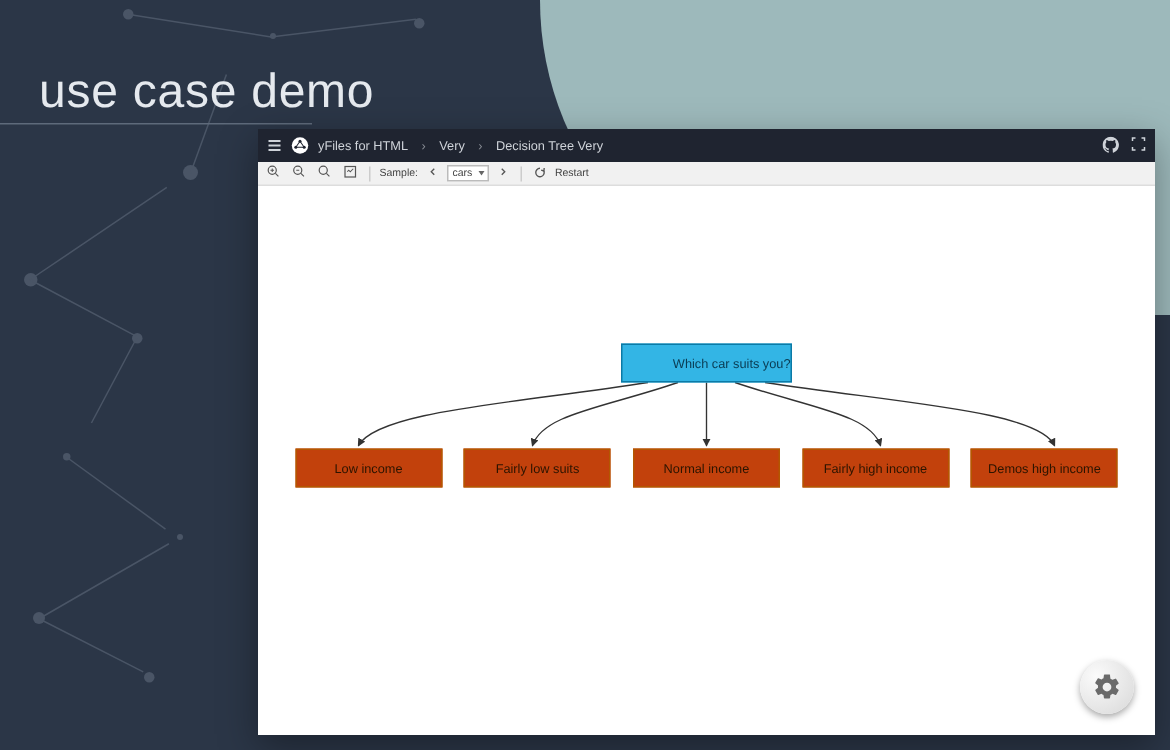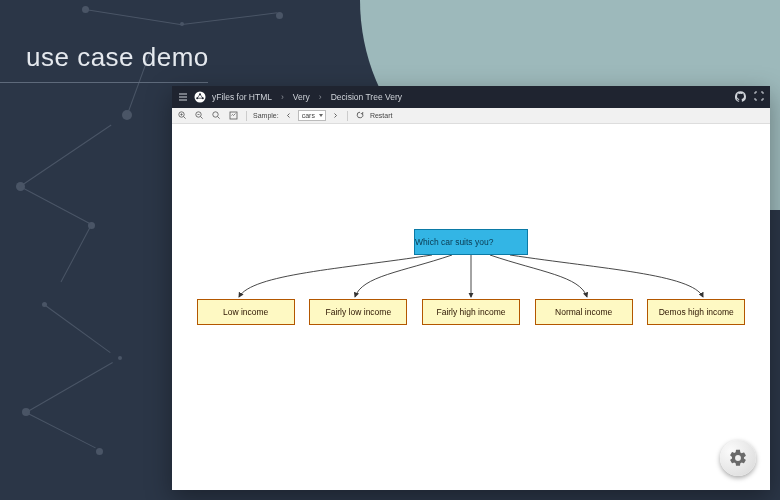--- a/index.html
+++ b/index.html
@@ -20,21 +20,21 @@
   .bgnode {
     position:absolute; border-radius:50%;
     background:#4a5566; width:7px; height:7px;
   }
   .bgline {
     position:absolute; background:#4a5566; height:1px;
     transform-origin:left center;
   }
   .headline {
     position:absolute; left:26px; top:42px;
-    color:#e5e9ee; font-size:26px; font-weight:300;
+    color:#e5e9ee; font-size:32px; font-weight:300;
     letter-spacing:0.5px;
   }
   .headline-underline {
     position:absolute; left:0; top:82px; width:208px; height:1px;
     background:#5e6a7b;
   }
   .app-window {
     position:absolute; left:172px; top:86px; width:598px; height:404px;
     background:#fff; box-shadow:0 8px 24px rgba(0,0,0,0.35);
   }
@@ -63,29 +63,29 @@
   }
   .toolbar .btn-icon { padding:0 2px; cursor:pointer; }
   .canvas {
     position:relative; width:100%; height:calc(100% - 38px);
     background:#fff;
   }
   .root-node {
     position:absolute; left:50%; transform:translateX(-50%);
     top:105px; width:114px; height:26px;
     background:#33b5e5; border:1px solid #0b7aa6;
-    display:flex; align-items:center; justify-content:flex-start;
+    display:flex; align-items:center; justify-content:flex-end;
     font-size:8.5px; color:#0a3b52; cursor:pointer;
   }
   .child-row {
     position:absolute; top:175px; left:0; right:0;
     display:flex; justify-content:space-evenly; padding:0 10px;
   }
   .child-node {
-    width:98px; height:26px; background:#fef9c3;
+    width:98px; height:26px; background:#c2410c;
     border:1px solid #b35700;
     display:flex; align-items:center; justify-content:center;
     font-size:8.5px; color:#2b1400; cursor:pointer;
   }
   .edges { position:absolute; inset:0; }
   .gear-fab {
     position:absolute; right:14px; bottom:14px;
     width:36px; height:36px; border-radius:50%;
     background:radial-gradient(circle at 30% 30%, #fbfbfb, #d8d8d8);
     box-shadow:0 2px 5px rgba(0,0,0,0.35);
@@ -233,27 +233,27 @@
 
     <div class="root-node">
       <span>Which car suits you?</span>
     </div>
 
     <div class="child-row">
       <div class="child-node">
         <span>Low income</span>
       </div>
       <div class="child-node">
-        <span>Fairly low income</span>
+        <span>Fairly low suits</span>
+      </div>
+      <div class="child-node">
+        <span>Normal income</span>
       </div>
       <div class="child-node">
         <span>Fairly high income</span>
-      </div>
-      <div class="child-node">
-        <span>Normal income</span>
       </div>
       <div class="child-node">
         <span>Demos high income</span>
       </div>
     </div>
   </div>
 
   <div class="gear-fab">
     <svg width="20" height="20" viewBox="0 0 24 24">
       <path d="M19.14 12.94a7.14 7.14 0 000-1.88l2.03-1.58a.5.5 0 00.12-.64l-1.92-3.32a.5.5 0 00-.6-.22l-2.39.96a7.03 7.03 0 00-1.62-.94l-.36-2.54A.5.5 0 0013.9 2h-3.84a.5.5 0 00-.5.42l-.36 2.54c-.58.24-1.12.55-1.62.94l-2.39-.96a.5.5 0 00-.6.22L2.67 8.48a.5.5 0 00.12.64l2.03 1.58a7.14 7.14 0 000 1.88l-2.03 1.58a.5.5 0 00-.12.64l1.92 3.32c.13.22.39.31.6.22l2.39-.96c.5.39 1.04.7 1.62.94l.36 2.54c.04.24.25.42.5.42h3.84c.25 0 .46-.18.5-.42l.36-2.54c.58-.24 1.12-.55 1.62-.94l2.39.96c.21.09.47 0 .6-.22l1.92-3.32a.5.5 0 00-.12-.64l-2.03-1.58zM12 15.5A3.5 3.5 0 1112 8.5a3.5 3.5 0 010 7z"></path>

